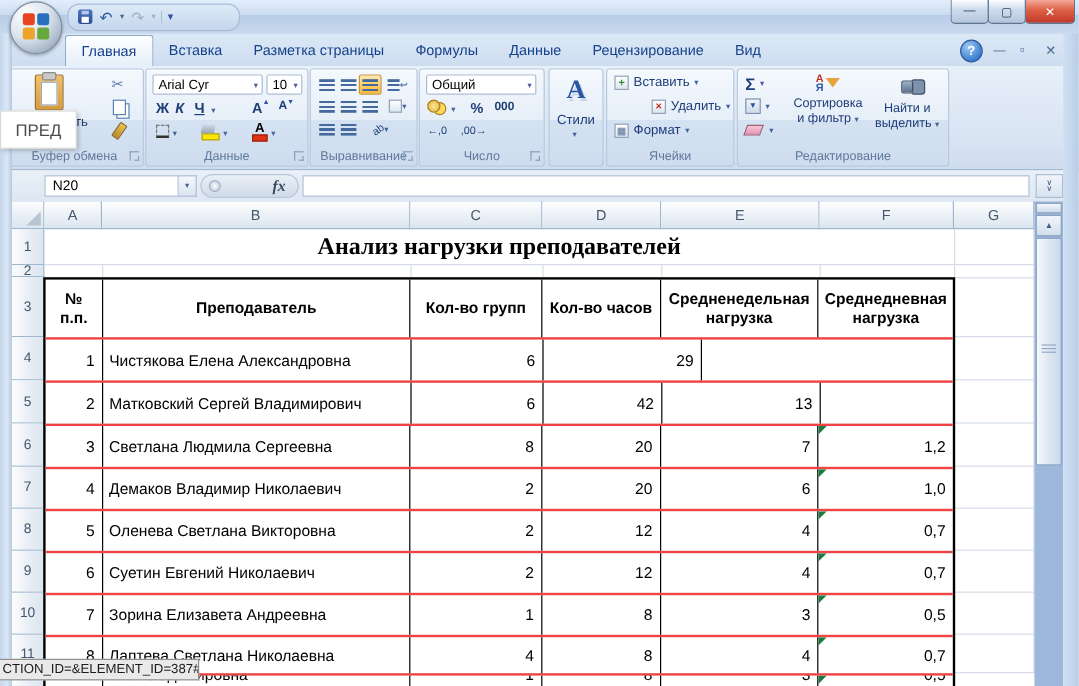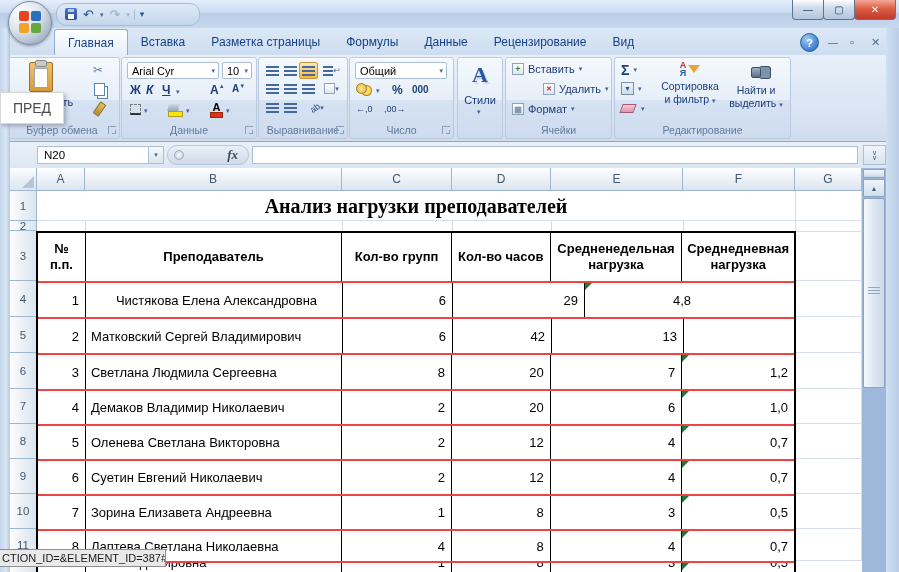--- a/index.html
+++ b/index.html
@@ -411,32 +411,28 @@
         <div class="tc th" style="width: 257px;">Преподаватель</div>
         <div class="tc th" style="width: 110px;">Кол-во групп</div>
         <div class="tc th" style="width: 99px;">Кол-во часов</div>
         <div class="tc th" style="width: 132px;">Средненедельная нагрузка</div>
         <div class="tc th cl" style="width: 112px;">Среднедневная нагрузка</div>
       </div>
       <div class="trow" style="height: 36px;">
         <div class="tc r" style="width: 48px;">
           <span>1</span>
         </div>
-        <div class="tc l" style="width: 257px; justify-content: center;">
+        <div class="tc l" style="width: 257px;">
           <span>Чистякова Елена Александровна</span>
         </div>
         <div class="tc r" style="width: 110px;">
           <span>6</span>
         </div>
         <div class="tc r" style="width: 132px;">
           <span>29</span>
-        </div>
-        <div class="tc r cl" style="width: 112px;">
-          <span>4,8</span>
-          <span class="tri"></span>
         </div>
       </div>
       <div class="trow" style="height: 36px;">
         <div class="tc r" style="width: 48px;">
           <span>2</span>
         </div>
         <div class="tc l" style="width: 257px;">
           <span>Матковский Сергей Владимирович</span>
         </div>
         <div class="tc r" style="width: 110px;">

